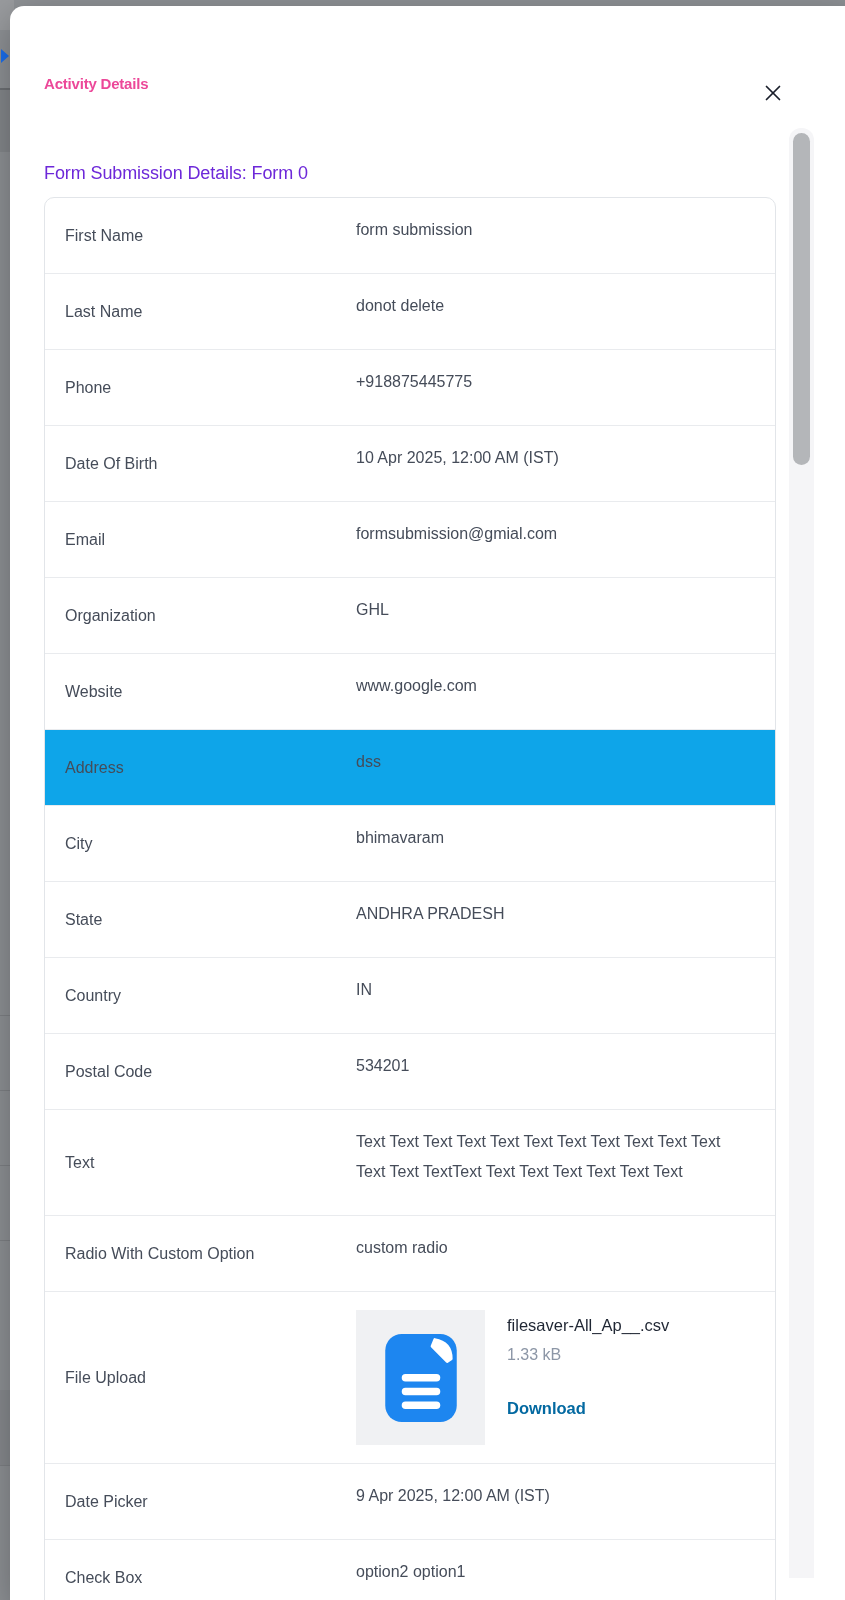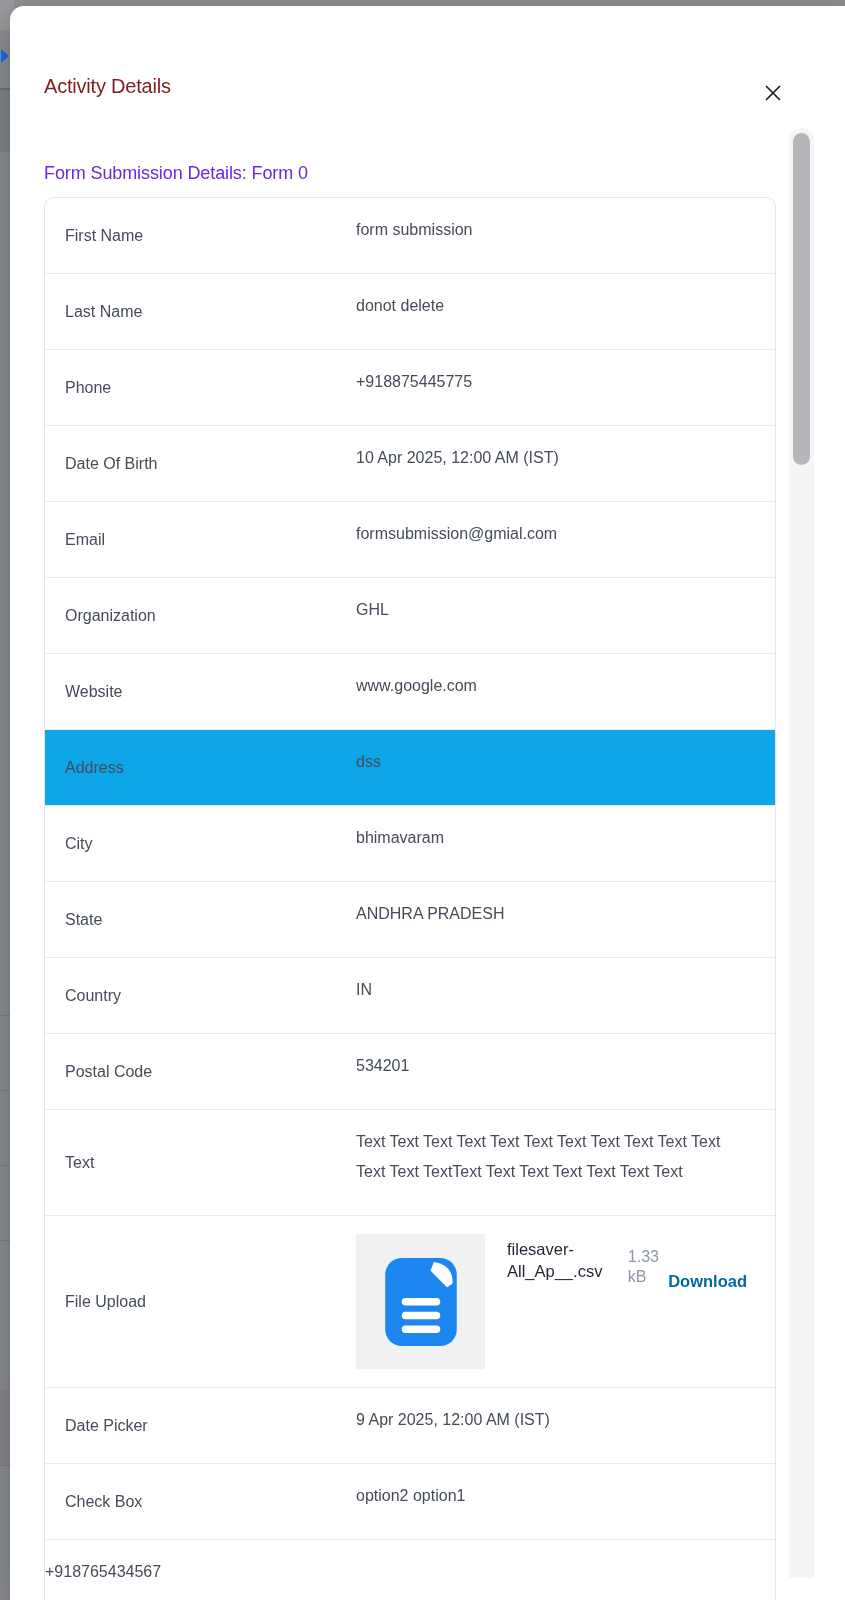--- a/index.html
+++ b/index.html
@@ -19,21 +19,21 @@
     border-left:8px solid #1a6ff0;border-top:7px solid transparent;border-bottom:7px solid transparent;
   }
   
   .modal{
     position:absolute;left:10px;top:6px;width:850px;height:1600px;
     background:#ffffff;border-top-left-radius:14px;
     box-shadow:0 10px 40px rgba(0,0,0,.30);
   }
   .modal-title{
     position:absolute;left:34px;top:69px;
-    font-size:20px;font-weight:400;color:#7f1d1d;letter-spacing:-.2px;
+    font-size:15px;font-weight:700;color:#ec4899;letter-spacing:-.2px;
   }
   .close-btn{
     position:absolute;left:748px;top:72px;width:30px;height:30px;
     display:flex;align-items:center;justify-content:center;cursor:pointer;
     background:none;border:none;padding:0;
   }
   
   .scroll-area{
     position:absolute;left:0;top:122px;width:770px;height:1478px;
     overflow:hidden;box-sizing:border-box;padding:35px 0 0 34px;
@@ -63,21 +63,21 @@
     padding:17px 30px 28px 0;
     font-size:16px;color:#454c59;line-height:30px;
     word-wrap:break-word;
   }
   
   .file-wrap{display:flex;gap:22px;padding:18px 28px 18px 0;}
   .file-thumb{
     width:129px;height:135px;background:#f0f1f3;flex:0 0 129px;
     display:flex;align-items:center;justify-content:center;
   }
-  .file-info{display:flex;flex-direction:row;padding-top:4px;}
+  .file-info{display:flex;flex-direction:column;padding-top:4px;}
   .file-name{font-size:16.5px;color:#1f2633;line-height:22px;}
   .file-size{font-size:16px;color:#8c96a6;margin-top:9px;line-height:20px;}
   .file-download{
     margin-top:33px;font-size:16.5px;font-weight:700;color:#0369a1;
     text-decoration:none;cursor:pointer;line-height:20px;
   }
   
   .scrollbar-track{
     position:absolute;left:779px;top:122px;width:25px;height:1450px;
     background:#f5f5f7;border-radius:12px 12px 0 0;
@@ -164,20 +164,24 @@
           <div class="cell-label">Country</div>
           <div class="cell-value">IN</div>
         </div>
         <div class="row">
           <div class="cell-label">Postal Code</div>
           <div class="cell-value">534201</div>
         </div>
         <div class="row">
           <div class="cell-label">Text</div>
           <div class="cell-value">Text Text Text Text Text Text Text Text Text Text Text Text Text TextText Text Text Text Text Text Text</div>
+        </div>
+        <div class="row">
+          <div class="cell-label">Radio With Custom Option</div>
+          <div class="cell-value">custom radio</div>
         </div>
         <div class="row">
           <div class="cell-label">File Upload</div>
           <div class="cell-value" style="padding: 0px;">
             <div class="file-wrap">
               <div class="file-thumb">
                 <span style="display: flex;">
                   <svg width="72" height="88" viewBox="0 0 52 64">
                     <rect x="0" y="0" width="52" height="64" rx="12" fill="#1d86f0"></rect>
                     <path d="M36 4 q12 2 12 14 l-3 2 -11 -11 z" fill="#ffffff" stroke="#ffffff" stroke-width="2" stroke-linejoin="round"></path>

